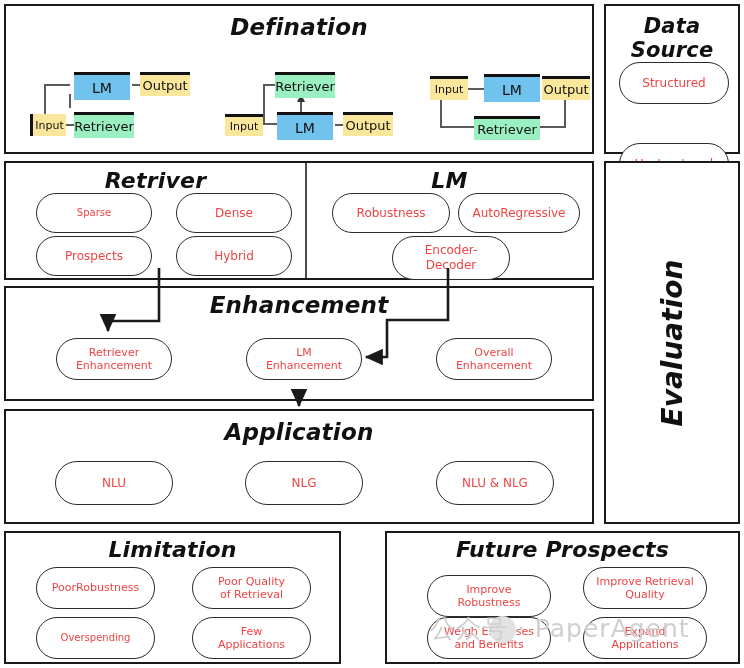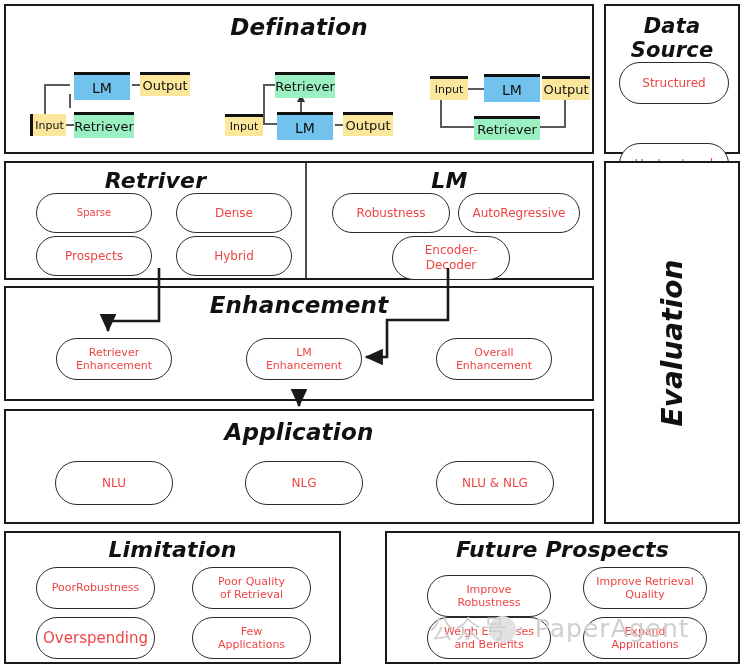--- a/index.html
+++ b/index.html
@@ -203,21 +203,21 @@
 <div class="panel" style="left:4px;top:531px;width:337px;height:133px;">
   <div class="panel-title" style="top:4px;font-size:22px;">Limitation</div>
   <div class="pill" style="left:30px;top:34px;width:119px;height:42px;font-size:11px;">
     <span>Poor</span>
     <span>Robustness</span>
   </div>
   <div class="pill" style="left:186px;top:34px;width:119px;height:42px;font-size:11px;flex-direction:column;">
     <span>Poor Quality</span>
     <span>of Retrieval</span>
   </div>
-  <div class="pill" style="left:30px;top:84px;width:119px;height:42px;font-size:15px;">
+  <div class="pill" style="left:30px;top:84px;width:119px;height:42px;font-size:10px;">
     <span>Overspending</span>
   </div>
   <div class="pill" style="left:186px;top:84px;width:119px;height:42px;font-size:11px;flex-direction:column;">
     <span>Few</span>
     <span>Applications</span>
   </div>
 </div>
 
 <div class="panel" style="left:385px;top:531px;width:355px;height:133px;">
   <div class="panel-title" style="top:4px;font-size:22px;">Future Prospects</div>

